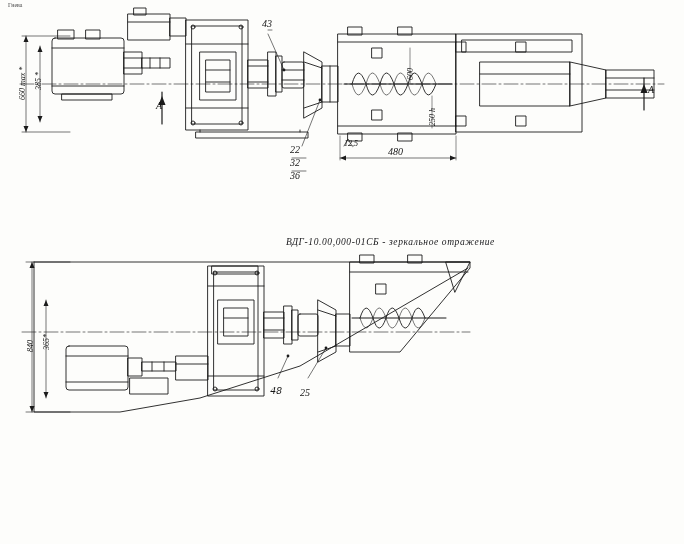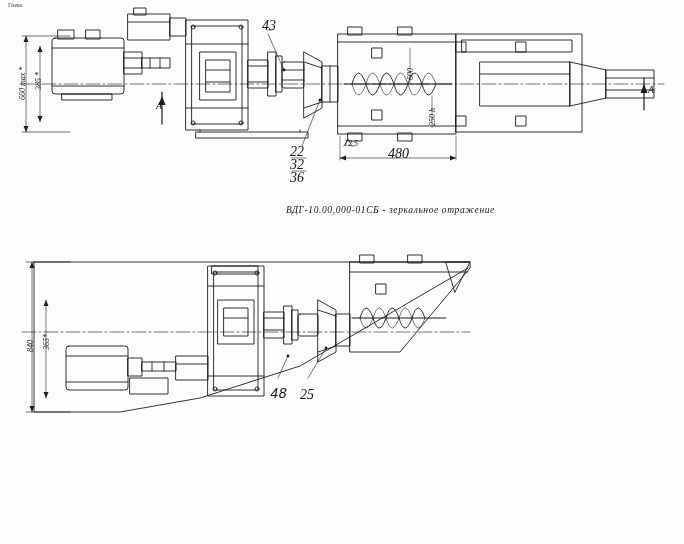--- a/index.html
+++ b/index.html
@@ -29,28 +29,29 @@
     height: 544px;
   }
   .note {
     position: absolute;
     font-family: "Liberation Serif", serif;
     font-style: italic;
     font-size: 9.5px;
     letter-spacing: 0.6px;
     color: #17171a;
     white-space: nowrap;
+    margin-top: 32px;
   }
   .note.n1 { left: 286px; top: 205px; }
   .note.n2 { left: 305px; top: 224px; }
   .lbl {
     position: absolute;
     font-family: "Liberation Serif", serif;
     font-style: italic;
-    font-size: 14px;
+    font-size: 10px;
     color: #151515;
     white-space: nowrap;
   }
   .lbl.small { font-size: 8px; }
   .vert {
     transform: rotate(-90deg);
     transform-origin: left top;
   }
   .corner {
     position: absolute;

